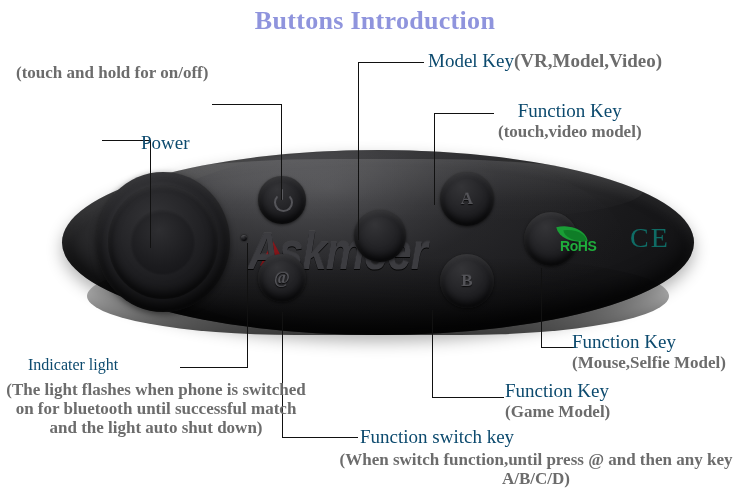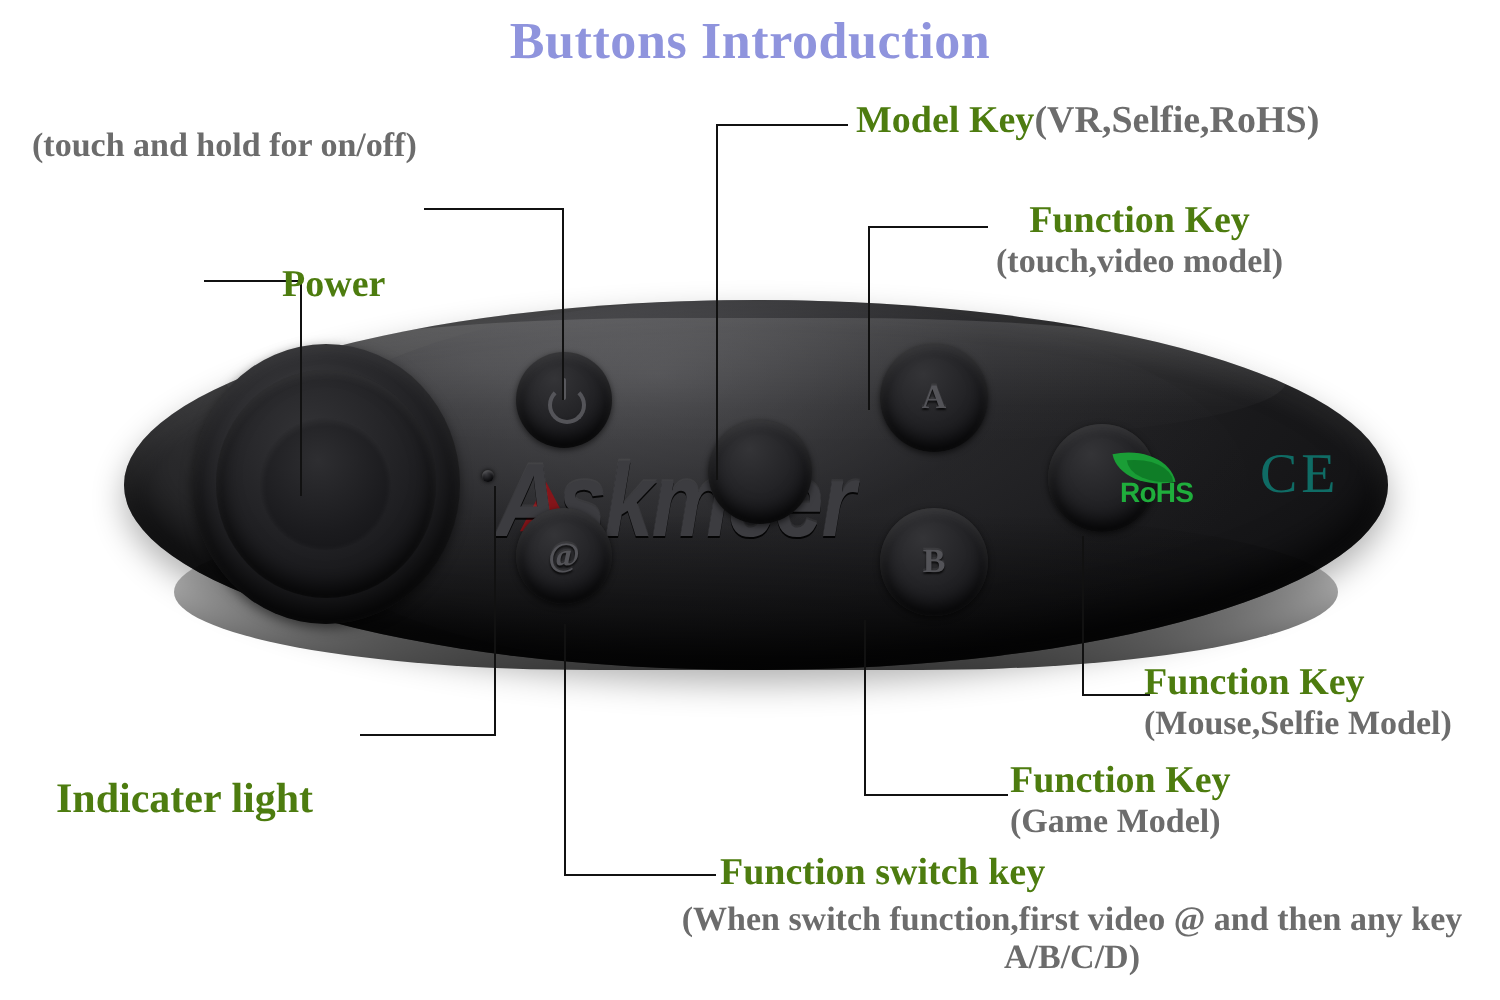--- a/index.html
+++ b/index.html
@@ -25,21 +25,21 @@
     font-family:"Liberation Serif", serif;
   }
 
   
   .lbl{
     position:absolute;
     font-family:"Liberation Serif", serif;
     white-space:nowrap;
     line-height:1.12;
   }
-  .lbl .hdr{ font-weight:bold; color:#4d7c0f; }
+  .lbl .hdr{ font-weight:normal; color:#0c4a6e; }
   .lbl .sub{ font-weight:bold; color:#6c6c6c; }
   .lbl .lite{ font-weight:normal; color:#4a4a4a; }
 
   .multi{ white-space:normal; }
 
   
   .ln{position:absolute;background:#111;}
   .ln.h{height:1px;}
   .ln.v{width:1px;}
 
@@ -294,42 +294,45 @@
   <div class="lbl" style="left:16px;top:63px;font-size:17px;">
     <span class="sub">(touch and hold for on/off)</span>
   </div>
 
   <div class="lbl" style="left:141px;top:92px;font-size:19px;margin-top:40px;">
     <span class="hdr">Power</span>
   </div>
 
 
   <div class="lbl" style="left:428px;top:50px;font-size:19px;">
-    <span class="hdr">Model Key</span><span class="sub">(VR,Selfie,RoHS)</span>
+    <span class="hdr">Model Key</span><span class="sub">(VR,Model,Video)</span>
   </div>
 
   <div class="lbl" style="left:498px;top:100px;font-size:19px;text-align:center;">
     <div><span class="hdr">Function Key</span></div>
     <div style="margin-top:-1px;"><span class="sub" style="font-size:17px;">(touch,video model)</span></div>
   </div>
 
   <div class="lbl" style="left:572px;top:331px;font-size:19px;text-align:left;">
     <div><span class="hdr">Function Key</span></div>
     <div style="margin-top:-1px;"><span class="sub" style="font-size:17px;">(Mouse,Selfie Model)</span></div>
   </div>
 
   <div class="lbl" style="left:505px;top:380px;font-size:19px;text-align:left;">
     <div><span class="hdr">Function Key</span></div>
     <div style="margin-top:-1px;"><span class="sub" style="font-size:17px;text-align:right;">(Game Model)</span></div>
   </div>
 
-  <div class="lbl" style="left:28px;top:356px;font-size:21px;margin-top:32px;">
+  <div class="lbl" style="left:28px;top:356px;font-size:16px;">
     <span class="hdr">Indicater light</span>
+  </div>
+  <div class="lbl multi" style="left:6px;top:380px;width:300px;font-size:17px;text-align:center;">
+    <span class="sub">(The light flashes when phone is switched on for bluetooth until successful match and the light auto shut down)</span>
   </div>
 
   <div class="lbl" style="left:360px;top:426px;font-size:19px;">
     <span class="hdr">Function switch key</span>
   </div>
   <div class="lbl multi" style="left:330px;top:450px;width:412px;font-size:17px;text-align:center;">
-    <span class="sub">(When switch function,first video @ and then any key A/B/C/D)</span>
+    <span class="sub">(When switch function,until press @ and then any key A/B/C/D)</span>
   </div>
 
 </div>
 
 </body></html>

